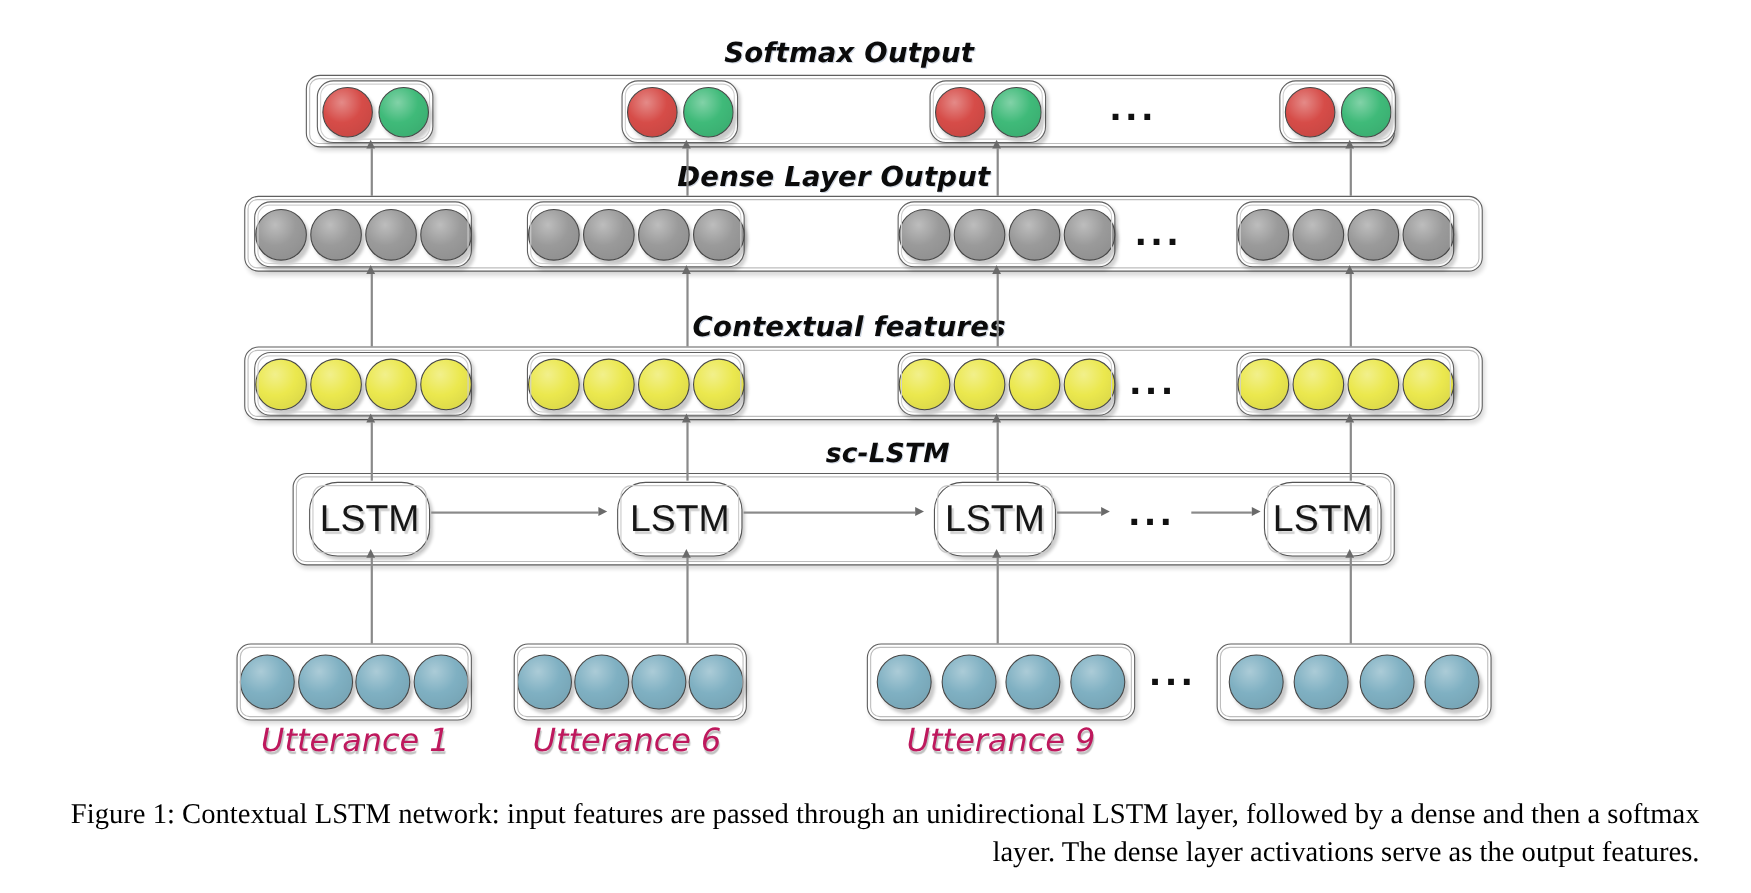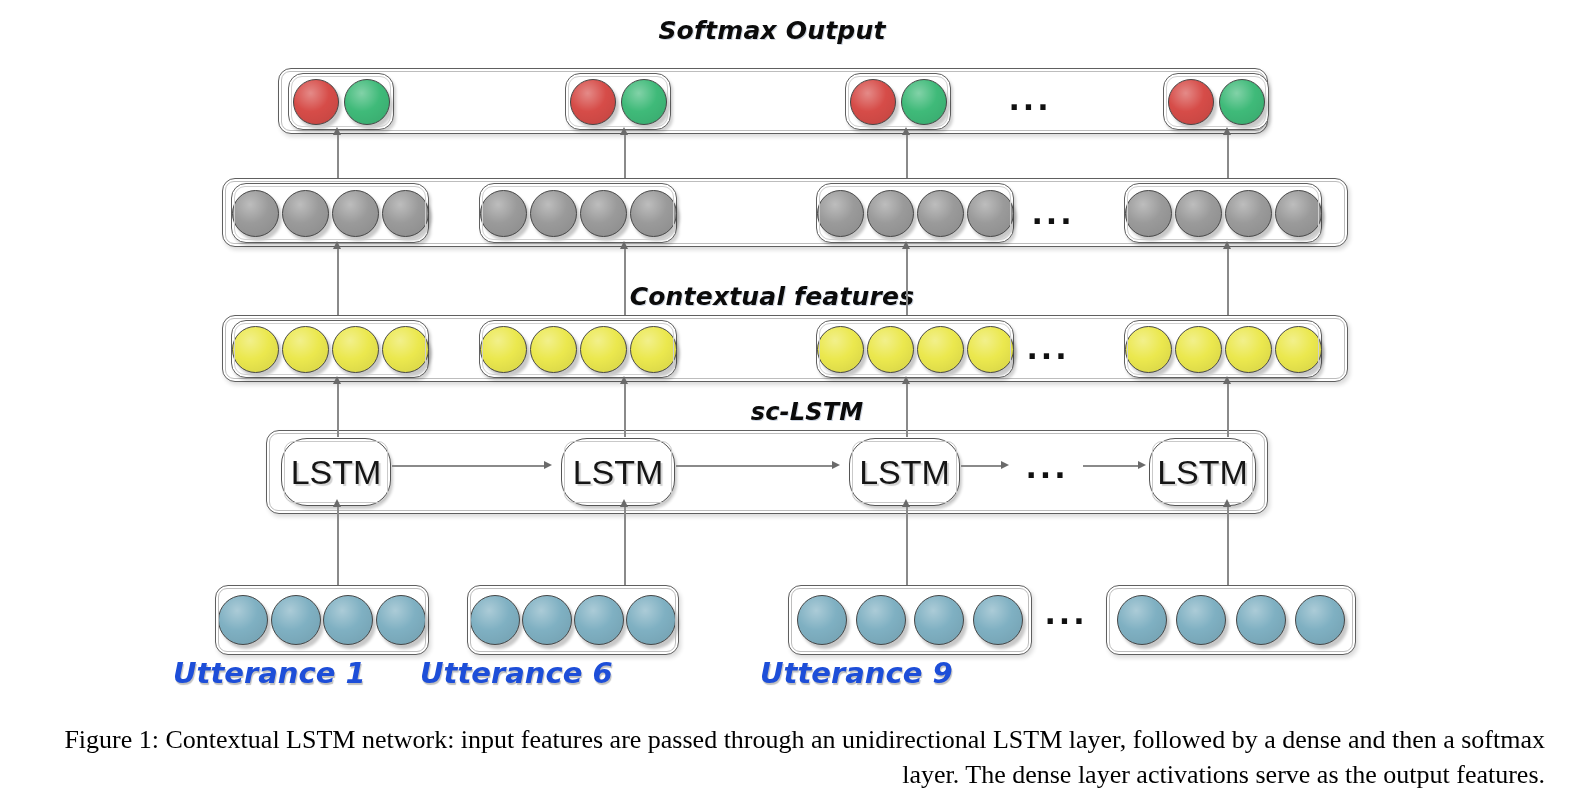--- a/index.html
+++ b/index.html
@@ -30,42 +30,43 @@
   .lstmbox{position:absolute;border:1.6px solid #555;border-radius:26px;background:#fff;
            display:flex;align-items:center;justify-content:center;
            font-family:"Liberation Sans","DejaVu Sans",sans-serif;font-size:34px;color:#161616;
            text-shadow:2px 2px 1px rgba(0,0,0,0.18);
            box-shadow:2px 3px 3px rgba(0,0,0,0.2);}
   .lstmbox::before{content:"";position:absolute;inset:2px;border:1px solid #c9c9c9;border-radius:10px;pointer-events:none;}
 
   
   .dlabel{position:absolute;font-weight:bold;font-style:italic;color:#0b0b0b;text-align:center;
           font-size:25px;letter-spacing:0.2px;text-shadow:1px 1px 0 rgba(60,90,140,0.25);}
-  .ulabel{position:absolute;font-weight:bold;font-style:italic;color:#1d4ed8;text-align:left;
+  .ulabel{position:absolute;font-weight:normal;font-style:italic;color:#be185d;text-align:center;
           font-size:29px;text-shadow:1px 2px 1px rgba(0,0,0,0.25);}
   .dots{position:absolute;font-weight:bold;font-size:30px;color:#101010;letter-spacing:3px;text-align:center;width:60px;}
 
   
   .vline{position:absolute;width:1.6px;background:#8a8a8a;}
   .vline.head::before{content:"";position:absolute;top:-8px;left:-4px;width:0;height:0;
         border-left:4.8px solid transparent;border-right:4.8px solid transparent;border-bottom:8.5px solid #6a6a6a;}
   .hline{position:absolute;height:1.6px;background:#8a8a8a;}
   .hline::after{content:"";position:absolute;right:-8px;top:-4px;width:0;height:0;
         border-top:4.8px solid transparent;border-bottom:4.8px solid transparent;border-left:8.5px solid #6a6a6a;}
 
   
   .caption{position:absolute;left:33px;top:722px;width:1512px;
            font-family:"Liberation Serif","DejaVu Serif",serif;font-size:26px;line-height:35px;color:#000;text-align:right;}
 </style>
 </head>
 <body>
 
 <div id="stage">
 
-  <div class="dlabel" style="left:572px;top:16px;width:400px;">Softmax Output</div>
+  <div class="dlabel" style="left:572px;top:33px;width:400px;">Softmax Output</div>
+  <div class="dlabel" style="left:558px;top:146px;width:400px;">Dense Layer Output</div>
   <div class="dlabel" style="left:572px;top:282px;width:400px;">Contextual features</div>
   <div class="dlabel" style="left:657px;top:398px;width:300px;font-size:24px;">sc-LSTM</div>
 
   <div class="rowbox" style="left:278px;top:68px;width:988px;height:64px;">
     <div class="group" style="left:9px;top:4px;width:104px;height:55px;">
       <span class="circle c-red sz44"></span>
       <span class="circle c-green sz44"></span>
     </div>
     <div class="group" style="left:286px;top:4px;width:104px;height:55px;">
       <span class="circle c-red sz44"></span>

